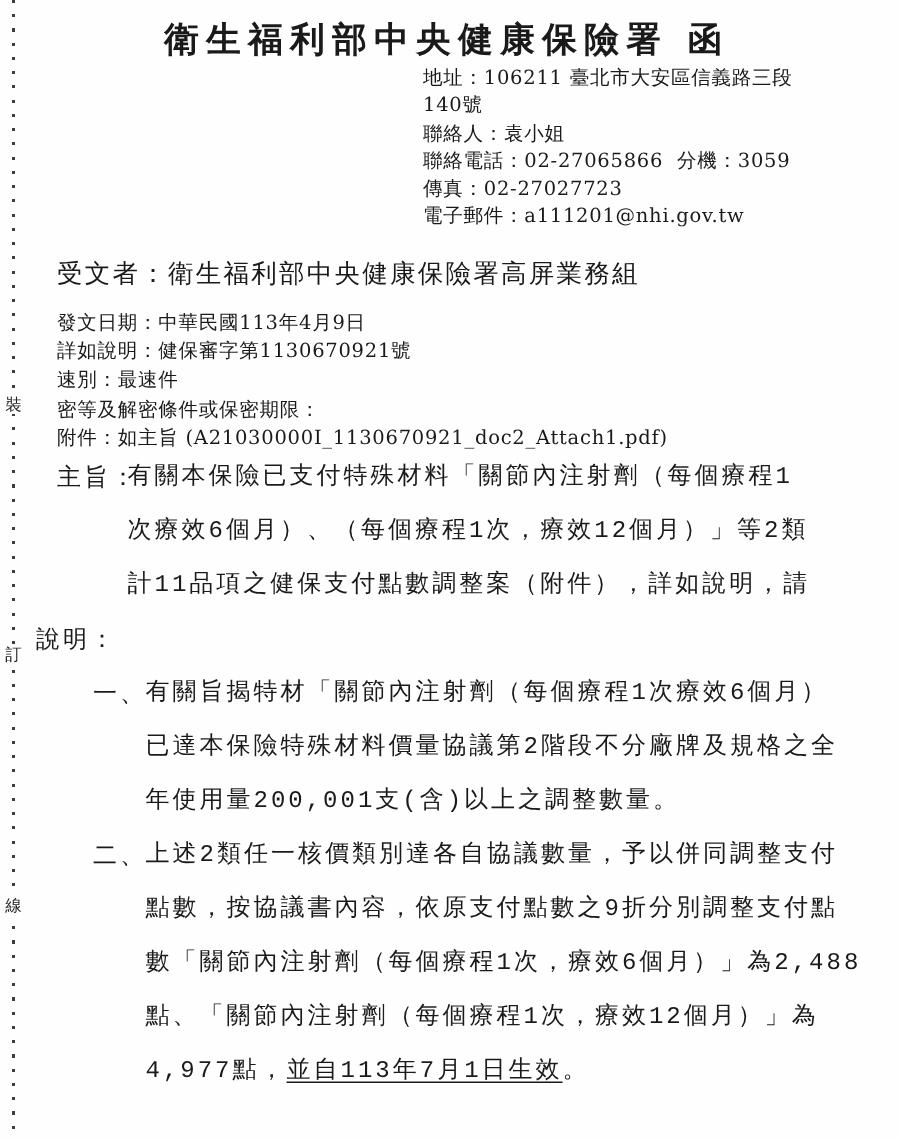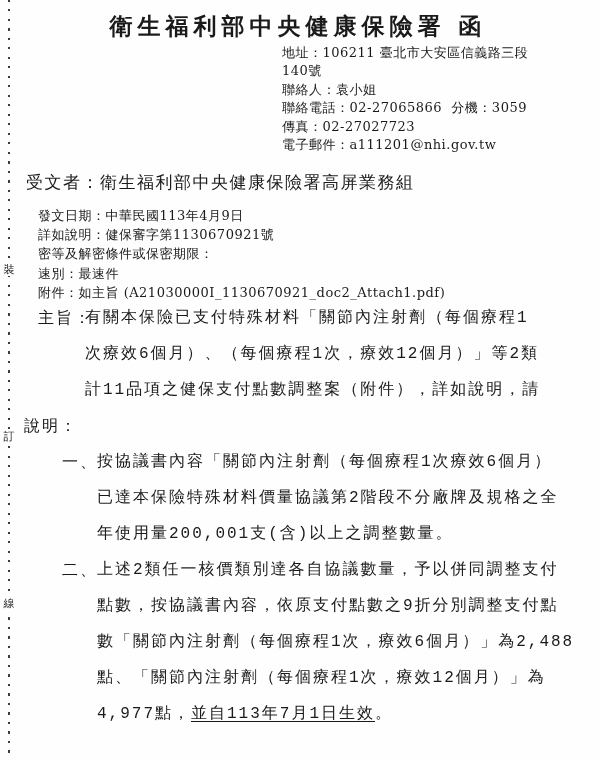--- a/index.html
+++ b/index.html
@@ -56,21 +56,21 @@
     left: 282px;
     top: 44px;
     font-size: 13px;
     line-height: 18.4px;
     letter-spacing: 0.5px;
   }
   .sender .line { white-space: pre; }
 
   .recipient {
     position: absolute;
-    left: 26px;
+    left: 38px;
     top: 171px;
     font-size: 17px;
     letter-spacing: 1.5px;
     white-space: pre;
   }
 
   .meta {
     position: absolute;
     left: 38px;
     top: 206px;
@@ -141,42 +141,42 @@
     <div class="line">聯絡電話：02-27065866  分機：3059</div>
     <div class="line">傳真：02-27027723</div>
     <div class="line">電子郵件：a111201@nhi.gov.tw</div>
   </div>
 
   <div class="recipient">受文者：衛生福利部中央健康保險署高屏業務組</div>
 
   <div class="meta">
     <div class="line">發文日期：中華民國113年4月9日</div>
     <div class="line">詳如說明：健保審字第1130670921號</div>
+    <div class="line">速別：最速件</div>
     <div class="line">密等及解密條件或保密期限：</div>
-    <div class="line">速別：最速件</div>
     <div class="line">附件：如主旨 (A21030000I_1130670921_doc2_Attach1.pdf)</div>
   </div>
 
   <div class="bodytext">
 
     <div class="subject-row">
       <div class="subject-label">主旨：</div>
       <div>
         <div class="line">有關本保險已支付特殊材料「關節內注射劑（每個療程1</div>
         <div class="line">次療效6個月）、（每個療程1次，療效12個月）」等2類</div>
         <div class="line">計11品項之健保支付點數調整案（附件），詳如說明，請</div>
       </div>
     </div>
 
     <div class="section-label">說明：</div>
 
     <div class="item-row">
       <div class="item-num">一、</div>
       <div>
-        <div class="line">按協議書內容「關節內注射劑（每個療程1次療效6個月）</div>
+        <div class="line">有關旨揭特材「關節內注射劑（每個療程1次療效6個月）</div>
         <div class="line">已達本保險特殊材料價量協議第2階段不分廠牌及規格之全</div>
         <div class="line">年使用量200,001支(含)以上之調整數量。</div>
       </div>
     </div>
 
     <div class="item-row">
       <div class="item-num">二、</div>
       <div>
         <div class="line">上述2類任一核價類別達各自協議數量，予以併同調整支付</div>
         <div class="line">點數，按協議書內容，依原支付點數之9折分別調整支付點</div>

